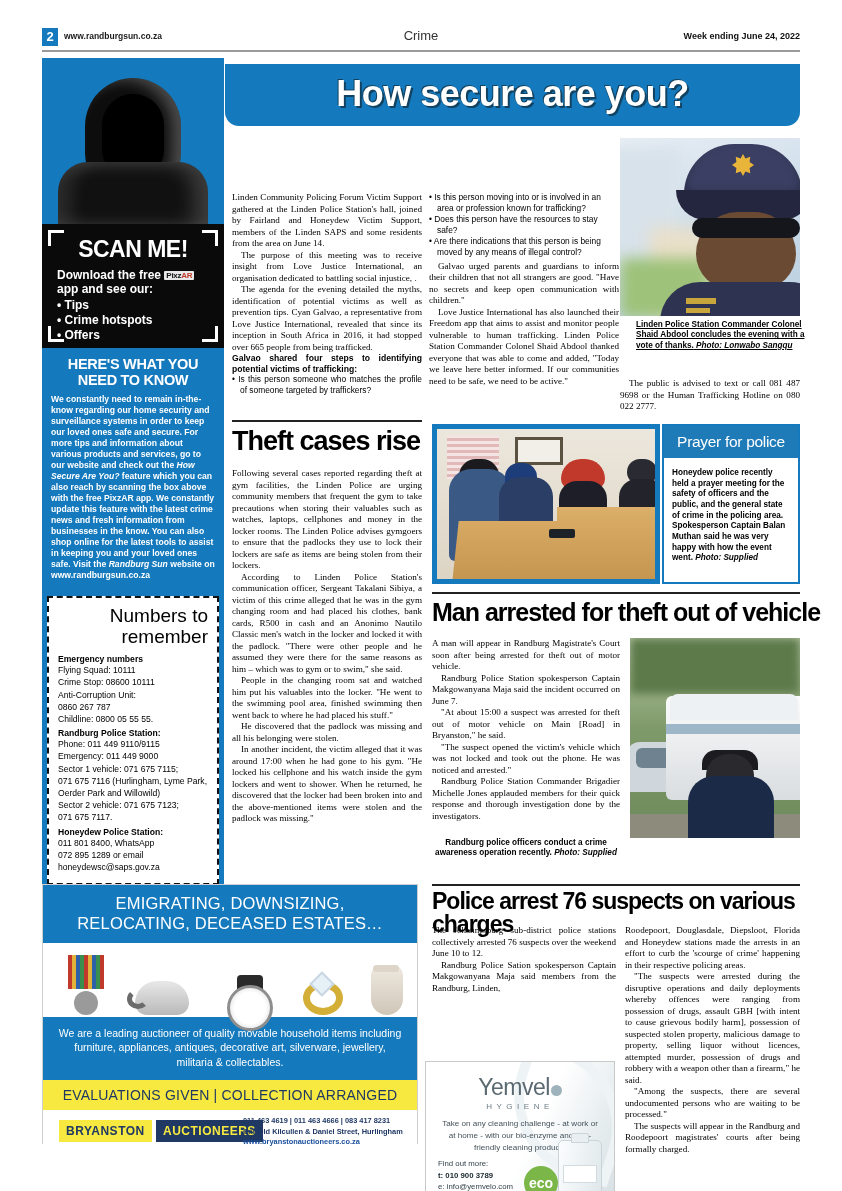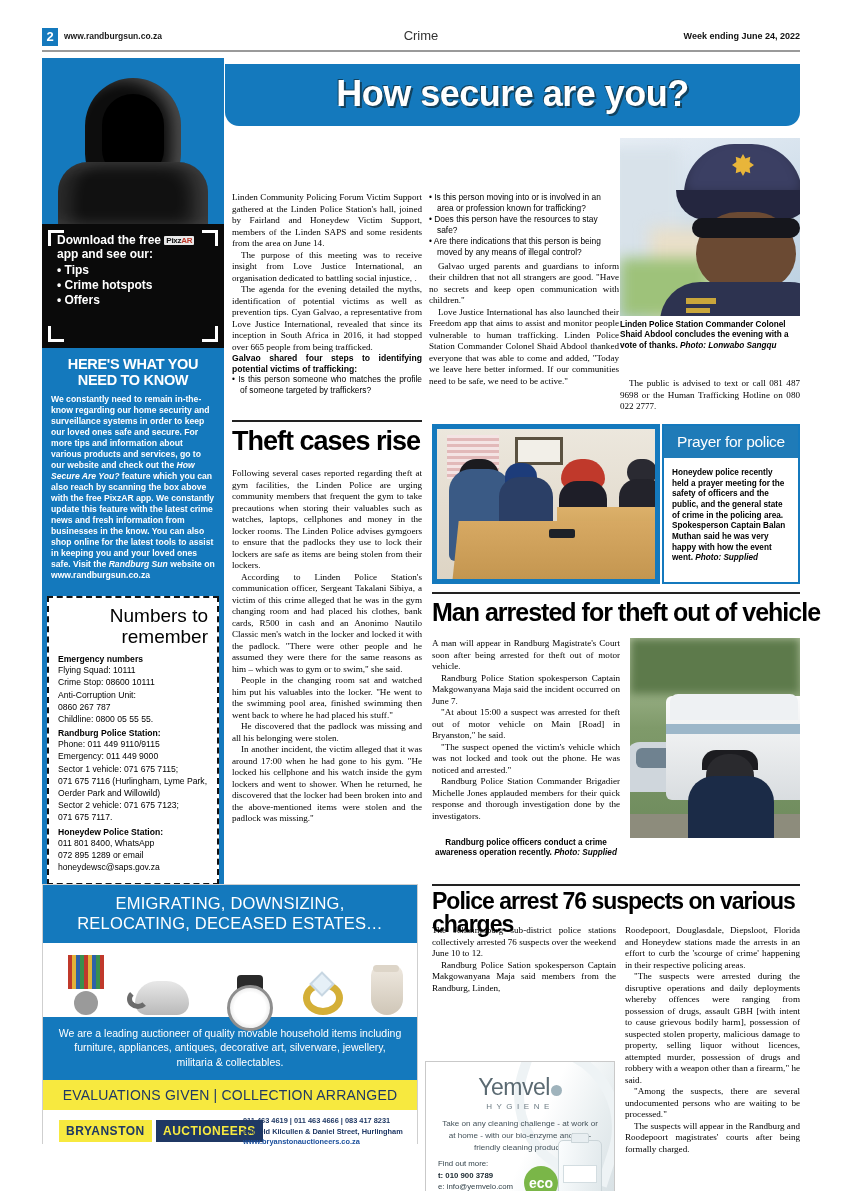--- a/index.html
+++ b/index.html
@@ -200,21 +200,21 @@
     position: absolute; left: 72px; top: 80px; width: 108px; height: 20px;
     background: #15161c; border-radius: 10px;
   }
   .op-shoulder {
     position: absolute; left: 40px; top: 144px; width: 170px; height: 46px;
     background: #2d3350; border-radius: 40px 40px 0 0;
   }
   .op-ins1 { position:absolute; left:66px; top:160px; width:30px; height:6px; background:#c9a63b; }
   .op-ins2 { position:absolute; left:66px; top:170px; width:24px; height:5px; background:#c9a63b; }
 
-  .officer-caption { position: absolute; left: 620px; top: 320px; width: 180px; }
+  .officer-caption { position: absolute; left: 636px; top: 320px; width: 180px; text-decoration: underline; }
   .sht-tail {
     position: absolute; left: 620px; top: 378px; width: 180px;
   }
 
   
   .tcr-rule { position: absolute; left: 232px; top: 420px; width: 190px; height: 2px; background: #222; }
   .tcr-head { position: absolute; left: 232px; top: 428px; font-size: 27px; }
   .tcr-body { position: absolute; left: 232px; top: 468px; width: 190px; }
 
   
@@ -414,20 +414,21 @@
         <div class="hoodie-face"></div>
         <div class="hoodie-shoulders"></div>
       </div>
     </div>
 
     <div class="scan-box">
       <span class="corner tl"></span>
       <span class="corner tr"></span>
       <span class="corner bl"></span>
       <span class="corner br"></span>
+      <div class="scan-title">SCAN ME!</div>
       <div class="scan-sub">
         <span>Download the free</span>
         <span class="pixzar-chip"><span>Pixz</span><i>AR</i></span><br>
         <span>app and see our:</span>
       </div>
       <div class="scan-list">
         <div>• Tips</div>
         <div>• Crime hotspots</div>
         <div>• Offers</div>
       </div>

